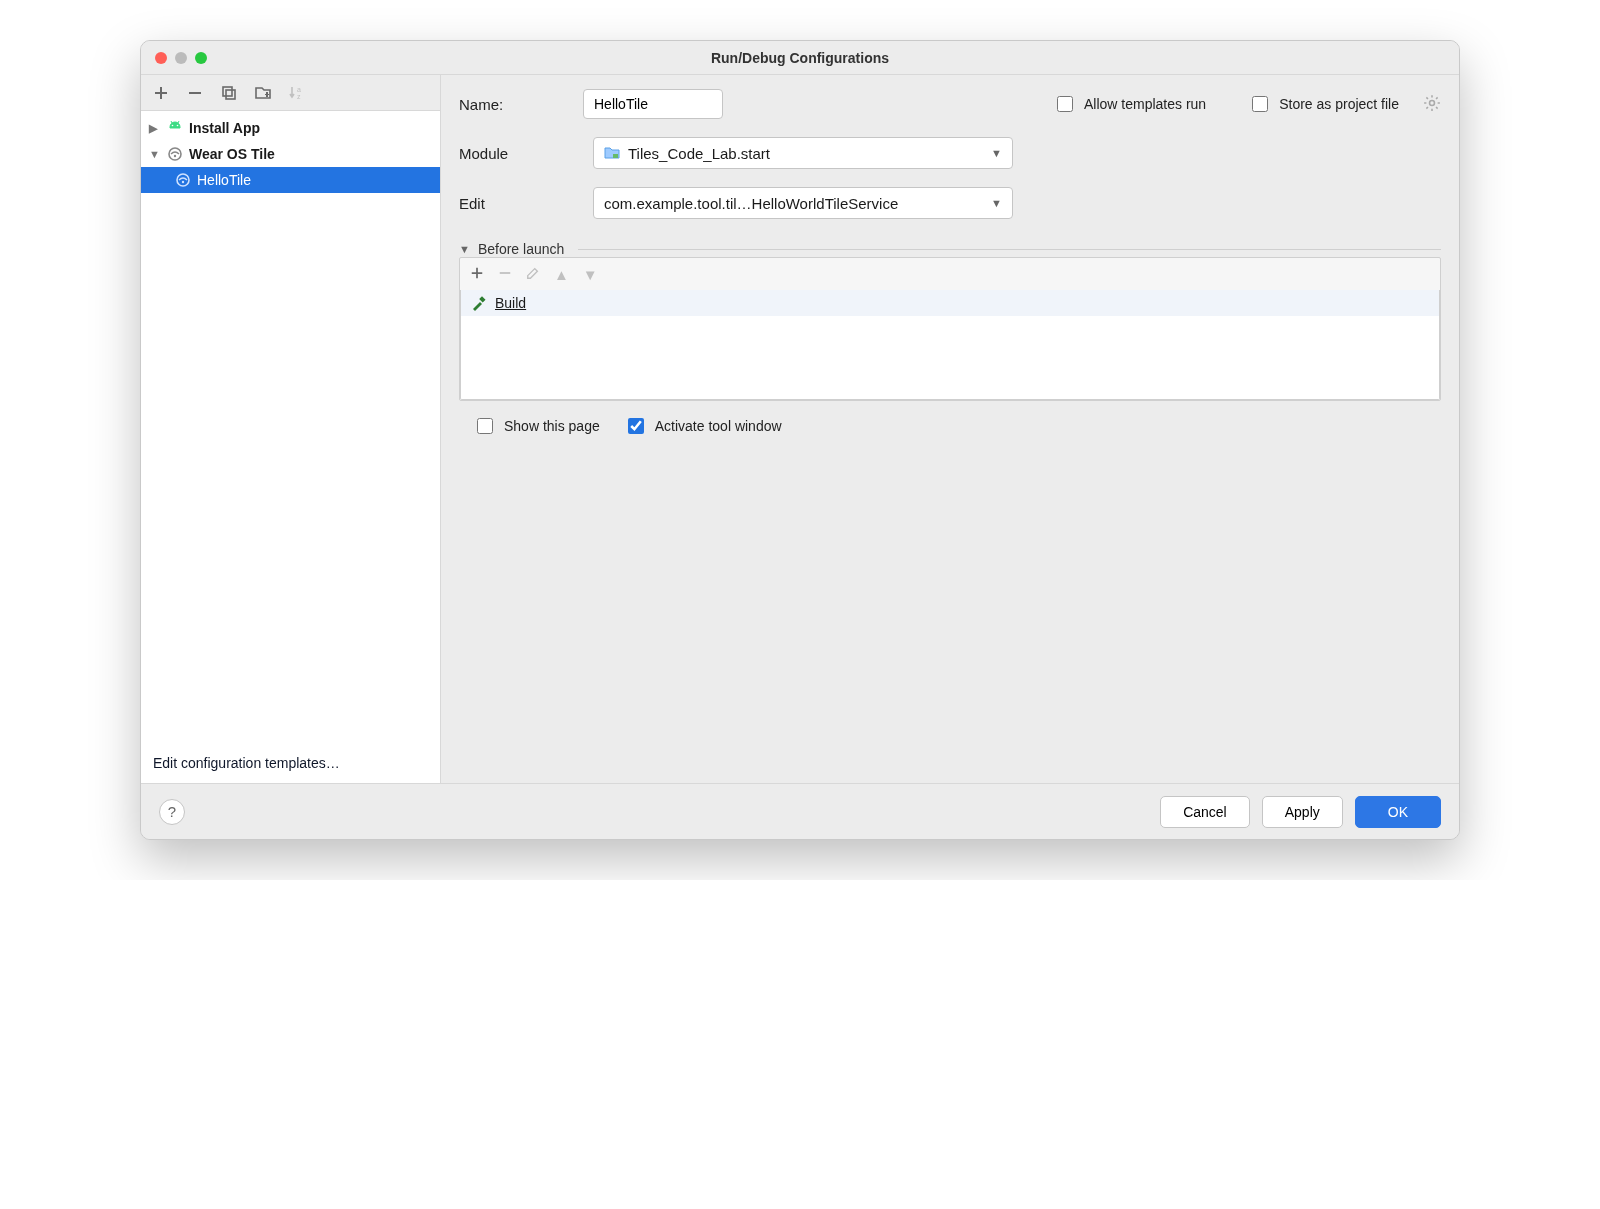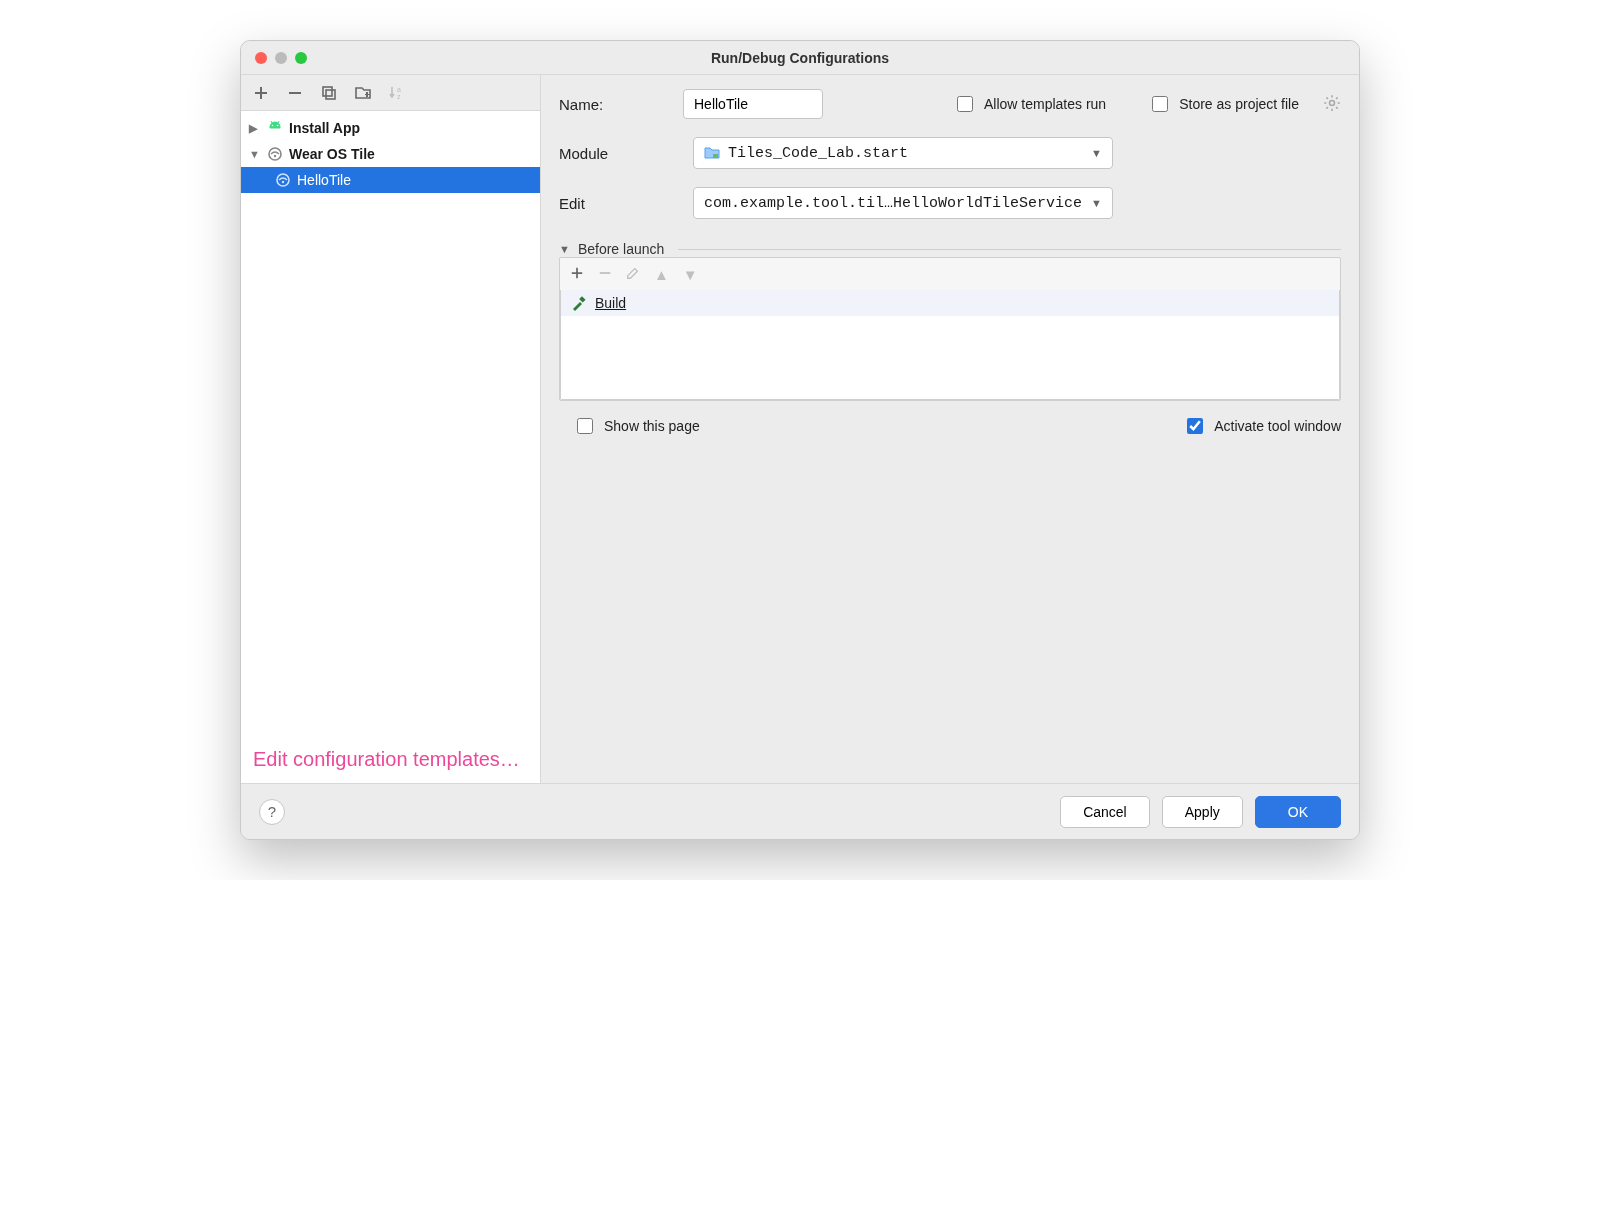--- a/index.html
+++ b/index.html
@@ -5,21 +5,21 @@
   * { box-sizing: border-box; }
   body {
     margin: 0;
     padding: 40px;
     background: #fff;
     font-family: -apple-system, "Helvetica Neue", Arial, sans-serif;
     font-size: 15px;
     color: #1a1a1a;
   }
   .window {
-    width: 1120px;
+    width: 1320px;
     height: 800px;
     margin: 0 auto;
     border: 1px solid #c9c9c9;
     border-radius: 10px;
     overflow: hidden;
     box-shadow: 0 20px 50px rgba(0,0,0,0.25);
     display: flex;
     flex-direction: column;
     background: #ececec;
   }
@@ -61,21 +61,21 @@
     color: #6a6a6a;
   }
   .toolbar .tb { width: 20px; height: 20px; display: flex; align-items:center; justify-content:center; cursor:pointer; }
   .tree { flex: 1; overflow: auto; font-size: 14px; padding-top: 4px;}
   .tree-row { display: flex; align-items: center; height: 26px; padding-left: 8px; gap: 6px; }
   .tree-row.bold { font-weight: 700; }
   .tree-row.selected { background: #2374e1; color: #fff; }
   .tree-row .toggle { width: 12px; color:#777; font-size:11px;}
   .android-ic, .wear-ic { width:16px; height:16px; }
   .sidebar-footer { padding: 10px 12px 12px; }
-  .sidebar-footer a { color: #ec4899; text-decoration: none; font-size:20px;margin-top:28px;}
+  .sidebar-footer a { color: #0f172a; text-decoration: none; font-size:14px;margin-top:28px;}
   .main {
     flex: 1;
     display: flex;
     flex-direction: column;
     background: #ececec;
     padding: 14px 18px 0 18px;
     min-width: 0;
   }
   .row { display: flex; align-items: center; margin-bottom: 18px; gap: 24px; }
   .row label.field { width: 100px; color:#222;}
@@ -85,42 +85,42 @@
   }
   .name-input { width: 140px; }
   .chk { display: inline-flex; align-items: center; gap: 8px; font-size:14px; color:#222;}
   .chk input { width:16px; height:16px; accent-color:#2374e1;}
   .gear-ic { color:#9a9a9a; }
   .combo {
     height: 32px; border:1px solid #c5c5c5; border-radius:4px; background:#fff;
     display:flex; align-items:center; padding:0 10px; gap:8px; flex:1; max-width: 420px;
     justify-content: space-between;
   }
-  .combo .ctext { flex:1; white-space:nowrap; overflow:hidden; text-overflow:ellipsis; display:flex; align-items:center; gap:8px;font-family:Liberation Mono, monospace;}
+  .combo .ctext { flex:1; white-space:nowrap; overflow:hidden; text-overflow:ellipsis; display:flex; align-items:center; gap:8px;}
   .combo .arrow { color:#666; font-size:11px;}
   .install-input { flex:1; }
   .section {
     margin-top: 4px;
   }
   .sec-header { display:flex; align-items:center; gap:8px; color:#333; font-size:14px;}
   .sec-header .line { flex:1; height:1px; background:#cfcfcf; margin-left:6px;}
   .bl-toolbar {
     height: 32px;
     display:flex; align-items:center; gap:14px; padding:0 10px;
     color:#888;
   }
   .bl-list {
     background:#fff; border:1px solid #cfcfcf; border-top:none; border-radius: 0 0 2px 2px;
     min-height: 110px;
   }
   .bl-wrap { border:1px solid #cfcfcf; border-radius:2px; background:#f6f6f6; overflow:hidden;}
   .bl-item { height:26px; display:flex; align-items:center; gap:8px; padding:0 10px; font-size:14px;}
   .bl-item.sel { background:#f0f4fa;text-decoration:underline; }
   .hammer { width:16px;height:16px;}
-  .checks-row { display:flex; gap:24px; margin: 14px 0 16px 14px; align-items:center;justify-content:space-between;}
+  .checks-row { display:flex; gap:24px; margin: 14px 0 16px 14px; align-items:center;}
   .bottom {
     height: 56px; border-top:1px solid #d8d8d8;
     display:flex; align-items:center; padding:0 18px; gap:12px;
     justify-content: flex-end;
     background:#ececec;
     flex-shrink:0;
   }
   .help {
     width:26px;height:26px;border:1px solid #c5c5c5;border-radius:50%;
     display:flex;align-items:center;justify-content:center;

